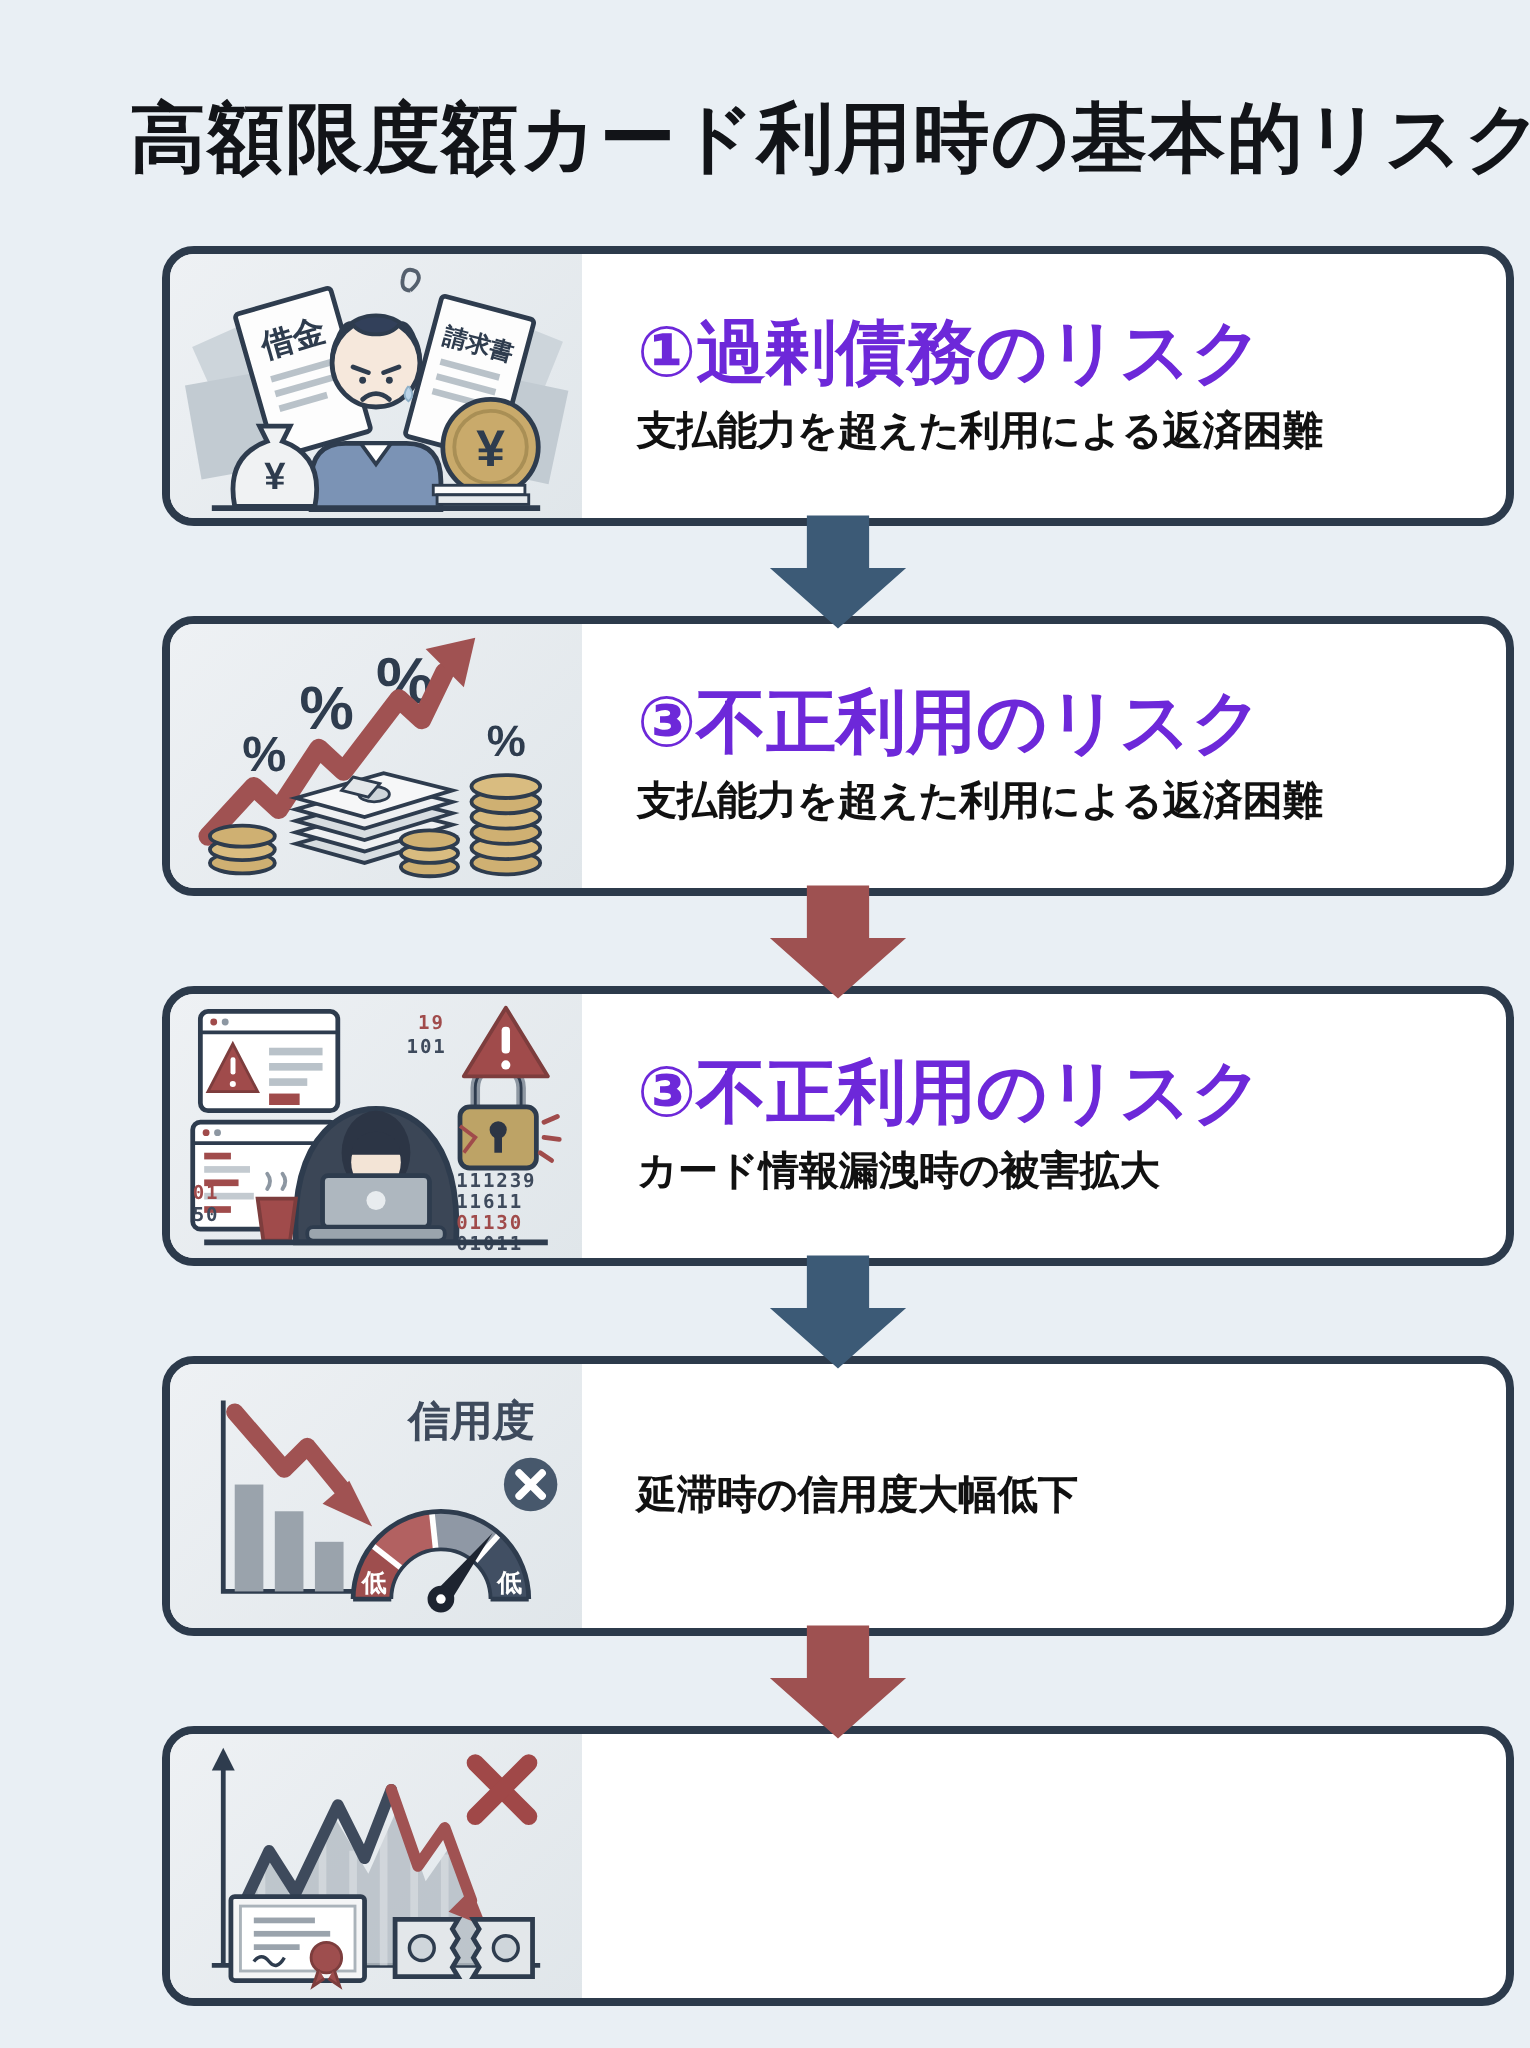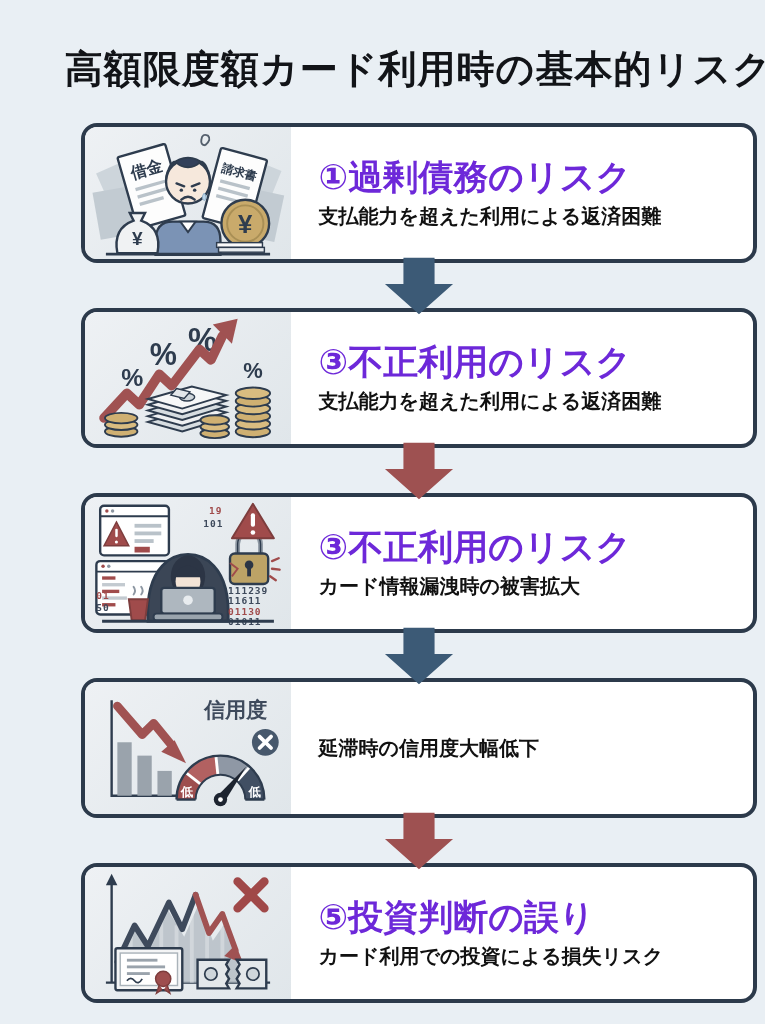--- a/index.html
+++ b/index.html
@@ -377,20 +377,16 @@
             <path d="M70,120 l-3,9 l6,-4 M78,120 l3,9 l-6,-4" fill="#9e4e4e" stroke="#7d3d3d" stroke-width="1.5"></path>
           </g>
           <g>
             <path d="M110,94 H143 l-3,5 3,5 -3,5 3,5 -3,5 3,5 H110 Z" fill="#e3e7ea" stroke="#2e3c4e" stroke-width="2.5"></path>
             <circle cx="124" cy="109" r="6.5" fill="#cfd6db" stroke="#2e3c4e" stroke-width="1.8"></circle>
             <path d="M182,94 H151 l3,5 -3,5 3,5 -3,5 3,5 -3,5 H182 Z" fill="#e3e7ea" stroke="#2e3c4e" stroke-width="2.5"></path>
             <circle cx="168" cy="109" r="6.5" fill="#cfd6db" stroke="#2e3c4e" stroke-width="1.8"></circle>
           </g>
         </svg>
       </div>
-      <div class="textzone">
-        <div class="box-heading">⑤投資判断の誤り</div>
-        <div class="box-subtitle">カード利用での投資による損失リスク</div>
-      </div>
     </div>
 
   </div>
 </div>
 
 </body></html>

